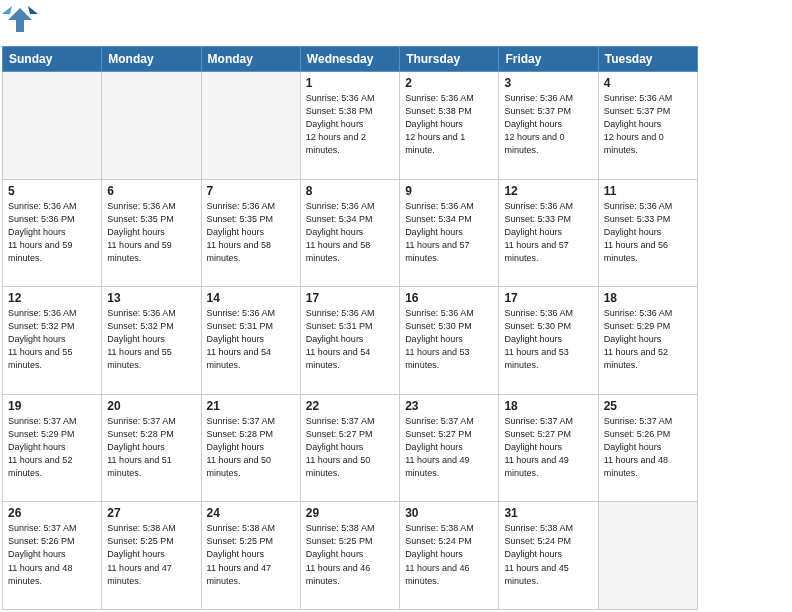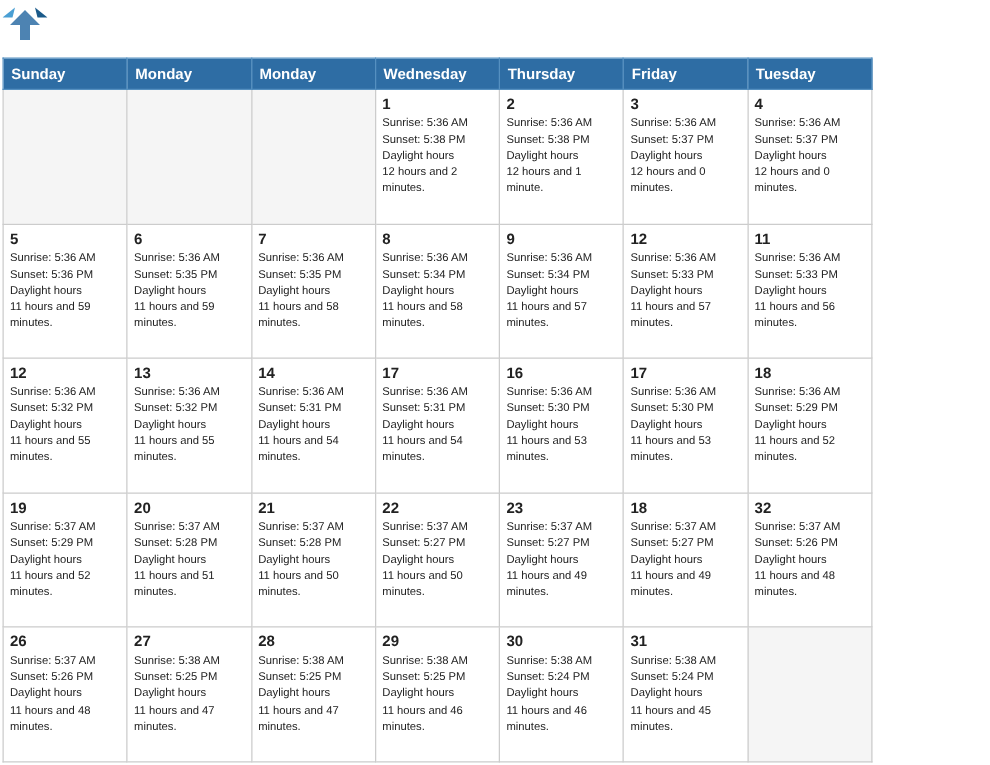--- a/index.html
+++ b/index.html
@@ -233,35 +233,35 @@
           </td>
           <td>
             <span class="day-number">23</span>
             <div class="day-info">Sunrise: 5:37 AM<br>Sunset: 5:27 PM<br>Daylight hours<br>11 hours and 49 minutes.</div>
           </td>
           <td>
             <span class="day-number">18</span>
             <div class="day-info">Sunrise: 5:37 AM<br>Sunset: 5:27 PM<br>Daylight hours<br>11 hours and 49 minutes.</div>
           </td>
           <td>
-            <span class="day-number">32</span>
+            <span class="day-number">25</span>
             <div class="day-info">Sunrise: 5:37 AM<br>Sunset: 5:26 PM<br>Daylight hours<br>11 hours and 48 minutes.</div>
           </td>
         </tr>
         <tr>
           <td>
             <span class="day-number">26</span>
             <div class="day-info">Sunrise: 5:37 AM<br>Sunset: 5:26 PM<br>Daylight hours<br>11 hours and 48 minutes.</div>
           </td>
           <td>
             <span class="day-number">27</span>
             <div class="day-info">Sunrise: 5:38 AM<br>Sunset: 5:25 PM<br>Daylight hours<br>11 hours and 47 minutes.</div>
           </td>
           <td>
-            <span class="day-number">28</span>
+            <span class="day-number">24</span>
             <div class="day-info">Sunrise: 5:38 AM<br>Sunset: 5:25 PM<br>Daylight hours<br>11 hours and 47 minutes.</div>
           </td>
           <td>
             <span class="day-number">29</span>
             <div class="day-info">Sunrise: 5:38 AM<br>Sunset: 5:25 PM<br>Daylight hours<br>11 hours and 46 minutes.</div>
           </td>
           <td>
             <span class="day-number">30</span>
             <div class="day-info">Sunrise: 5:38 AM<br>Sunset: 5:24 PM<br>Daylight hours<br>11 hours and 46 minutes.</div>
           </td>

